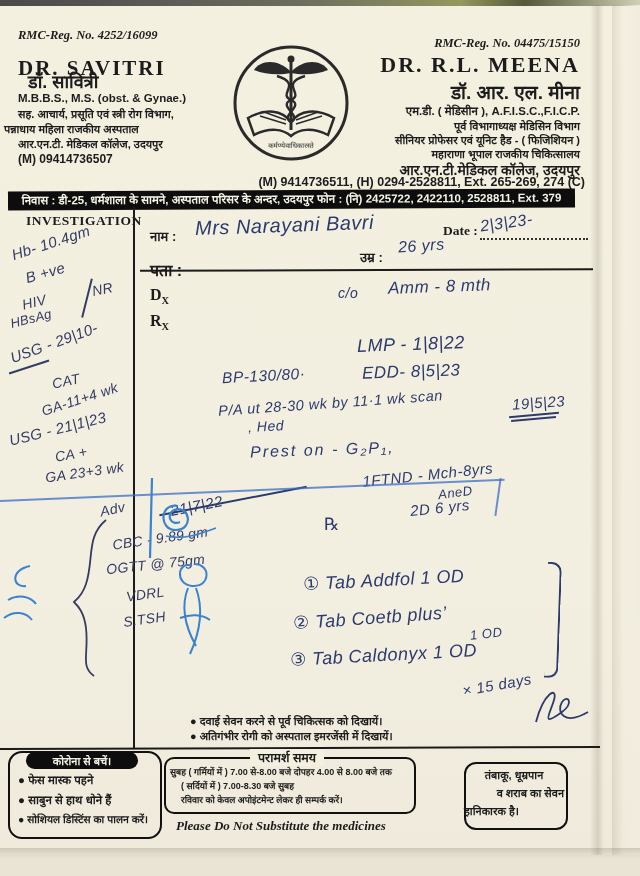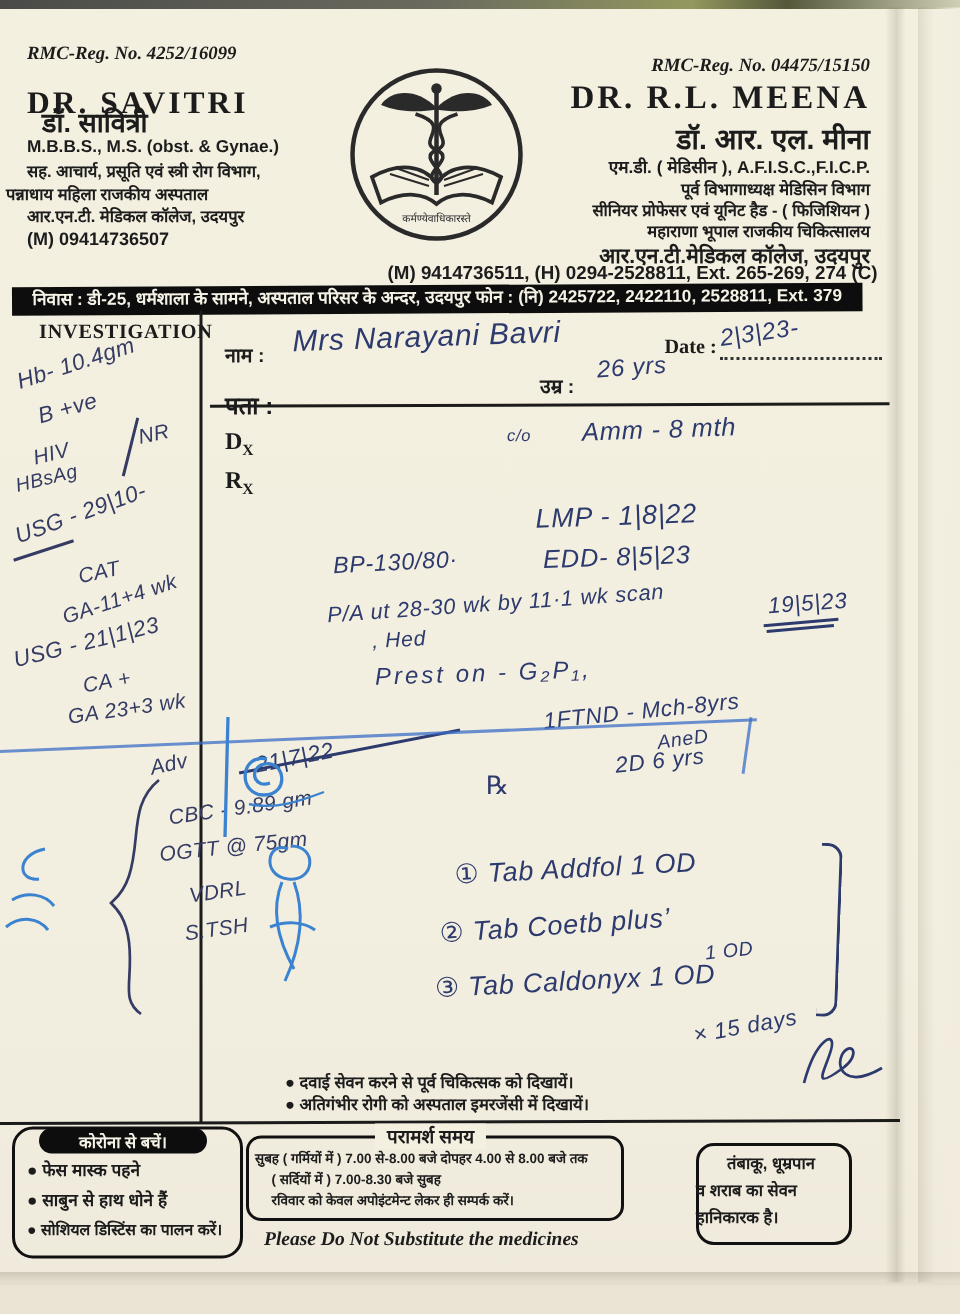--- a/index.html
+++ b/index.html
@@ -85,21 +85,21 @@
 <span class="abs p b" style="left:360px;top:248px;font-size:13px">उम्र :</span>
 <span class="abs p b" style="left:150px;top:259px;font-size:16px">पता :</span>
 <div class="hline" style="left:140px;top:269px;width:453px;transform:rotate(-.2deg)"></div>
 <span class="abs p b serif" style="left:150px;top:286px;font-size:16px"><span>D</span><sub>X</sub></span>
 <span class="abs p b serif" style="left:150px;top:312px;font-size:16px"><span>R</span><sub>X</sub></span>
 
 <span class="abs hw" style="left:195px;top:214px;font-size:20px;transform:rotate(-2deg)">Mrs Narayani Bavri</span>
 <span class="abs hw" style="left:480px;top:214px;font-size:16px;transform:rotate(-8deg)">2|3|23-</span>
 <span class="abs hw" style="left:398px;top:237px;font-size:16px;transform:rotate(-4deg)">26 yrs</span>
 
-<span class="abs hw" style="left:338px;top:285px;font-size:11px">c/o</span>
+<span class="abs hw" style="left:338px;top:285px;font-size:14px">c/o</span>
 <span class="abs hw" style="left:388px;top:277px;font-size:17px;transform:rotate(-2deg)">Amm - 8 mth</span>
 <span class="abs hw" style="left:357px;top:334px;font-size:18px;transform:rotate(-2deg)">LMP - 1|8|22</span>
 <span class="abs hw" style="left:222px;top:367px;font-size:15.5px;transform:rotate(-3deg)">BP-130/80·</span>
 <span class="abs hw" style="left:362px;top:362px;font-size:17px;transform:rotate(-2deg)">EDD- 8|5|23</span>
 <span class="abs hw" style="left:218px;top:395px;font-size:14.5px;transform:rotate(-4deg)">P/A ut 28-30 wk by 11·1 wk scan</span>
 <span class="abs hw" style="left:512px;top:394px;font-size:15px;transform:rotate(-4deg)">19|5|23</span>
 <div class="inkline" style="left:509px;top:414px;width:50px;height:1.5px;transform:rotate(-5deg)"></div>
 <div class="inkline" style="left:511px;top:418px;width:45px;height:1.5px;transform:rotate(-5deg)"></div>
 <span class="abs hw" style="left:248px;top:418px;font-size:14px;transform:rotate(-3deg)">, Hed</span>
 <span class="abs hw" style="left:250px;top:441px;font-size:16px;transform:rotate(-2deg);letter-spacing:2px">Prest  on - G₂P₁,</span>
@@ -167,14 +167,14 @@
 
 <div class="box" style="left:164px;top:757px;width:248px;height:53px;border-radius:10px"></div>
 <span class="abs p b" style="left:250px;top:749px;font-size:12.5px;background:#f4f0e0;padding:0 8px">परामर्श समय</span>
 <span class="abs p b" style="left:170px;top:765px;font-size:9px">सुबह ( गर्मियों में ) 7.00 से-8.00 बजे    दोपहर 4.00 से 8.00 बजे तक</span>
 <span class="abs p b" style="left:181px;top:779px;font-size:9px">( सर्दियों में ) 7.00-8.30 बजे सुबह</span>
 <span class="abs p b" style="left:181px;top:793px;font-size:9px">रविवार को केवल अपोइंटमेन्ट लेकर ही सम्पर्क करें।</span>
 <span class="abs p b serif" style="left:176px;top:818px;font-size:13px;font-style:italic">Please Do Not Substitute the medicines</span>
 
 <div class="box" style="left:464px;top:762px;width:100px;height:64px;border-radius:12px"></div>
 <span class="abs p b" style="left:464px;top:767px;width:100px;text-align:center;font-size:11px">तंबाकू, धूम्रपान</span>
-<span class="abs p b" style="left:464px;top:785px;width:100px;text-align:left;font-size:11px">व शराब का सेवन</span>
+<span class="abs p b" style="left:464px;top:785px;width:100px;text-align:right;font-size:11px">व शराब का सेवन</span>
 <span class="abs p b" style="left:464px;top:803px;width:100px;text-align:left;font-size:11px">हानिकारक है।</span>
 
 </body></html>

